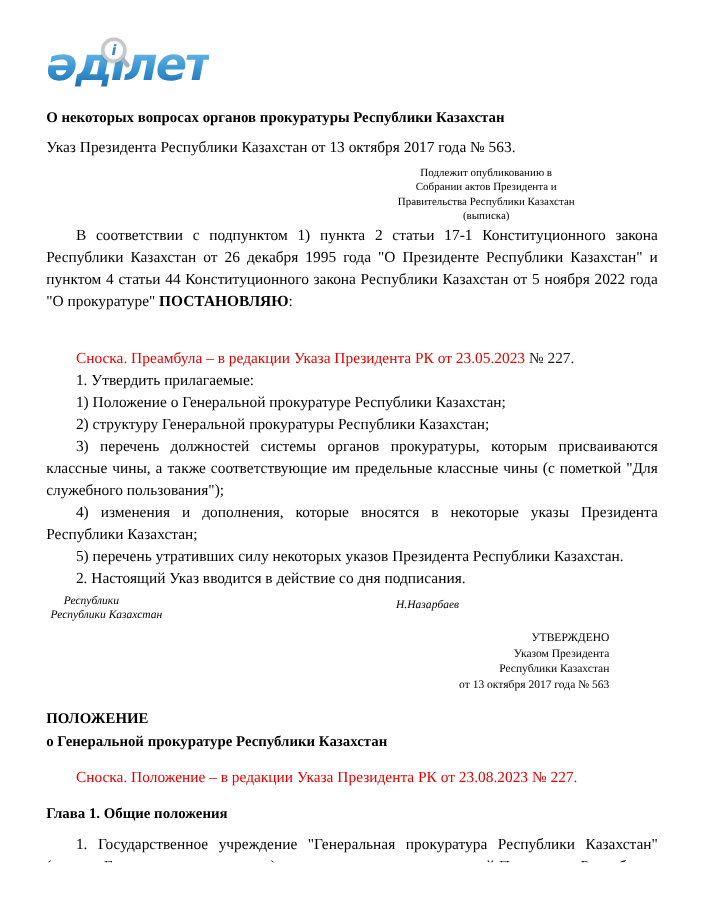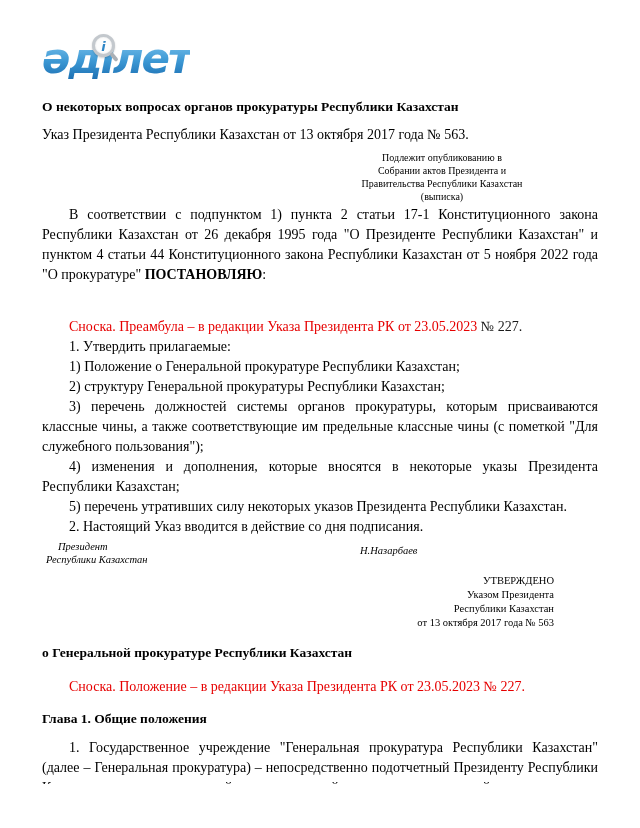--- a/index.html
+++ b/index.html
@@ -92,36 +92,37 @@
   <p class="item">1. Утвердить прилагаемые:</p>
   <p class="item">1) Положение о Генеральной прокуратуре Республики Казахстан;</p>
   <p class="item">2) структуру Генеральной прокуратуры Республики Казахстан;</p>
   <p class="item">3) перечень должностей системы органов прокуратуры, которым присваиваются классные чины, а также соответствующие им предельные классные чины (с пометкой "Для служебного пользования");</p>
   <p class="item">4) изменения и дополнения, которые вносятся в некоторые указы Президента Республики Казахстан;</p>
   <p class="item">5) перечень утративших силу некоторых указов Президента Республики Казахстан.</p>
   <p class="item">2. Настоящий Указ вводится в действие со дня подписания.</p>
 
   <div class="signature">
     <div class="sig-left">
-      <div class="l1">Президент</div>
+      <div class="l1">Республики</div>
       <div>Республики Казахстан</div>
     </div>
     <div class="sig-name">Н.Назарбаев</div>
   </div>
 
   <div class="approved">
     <div>УТВЕРЖДЕНО</div>
     <div>Указом Президента</div>
     <div>Республики Казахстан</div>
     <div>от 13 октября 2017 года № 563</div>
   </div>
 
   <div class="reg-heading">
+    <div>ПОЛОЖЕНИЕ</div>
     <div>о Генеральной прокуратуре Республики Казахстан</div>
   </div>
 
-  <p class="para footnote mt14">Сноска. Положение – в редакции Указа Президента РК от 23.05.2023 № 227.</p>
+  <p class="para footnote mt14">Сноска. Положение – в редакции Указа Президента РК от 23.08.2023 № 227.</p>
 
   <div class="chapter">Глава 1. Общие положения</div>
 
   <p class="para mt10">1. Государственное учреждение "Генеральная прокуратура Республики Казахстан" (далее – Генеральная прокуратура) – непосредственно подотчетный Президенту Республики Казахстан правоохранительный государственный орган, осуществляющий свои полномочия независимо от других государственных органов и должностных лиц.</p>
 
 </div>
 
 </body></html>

